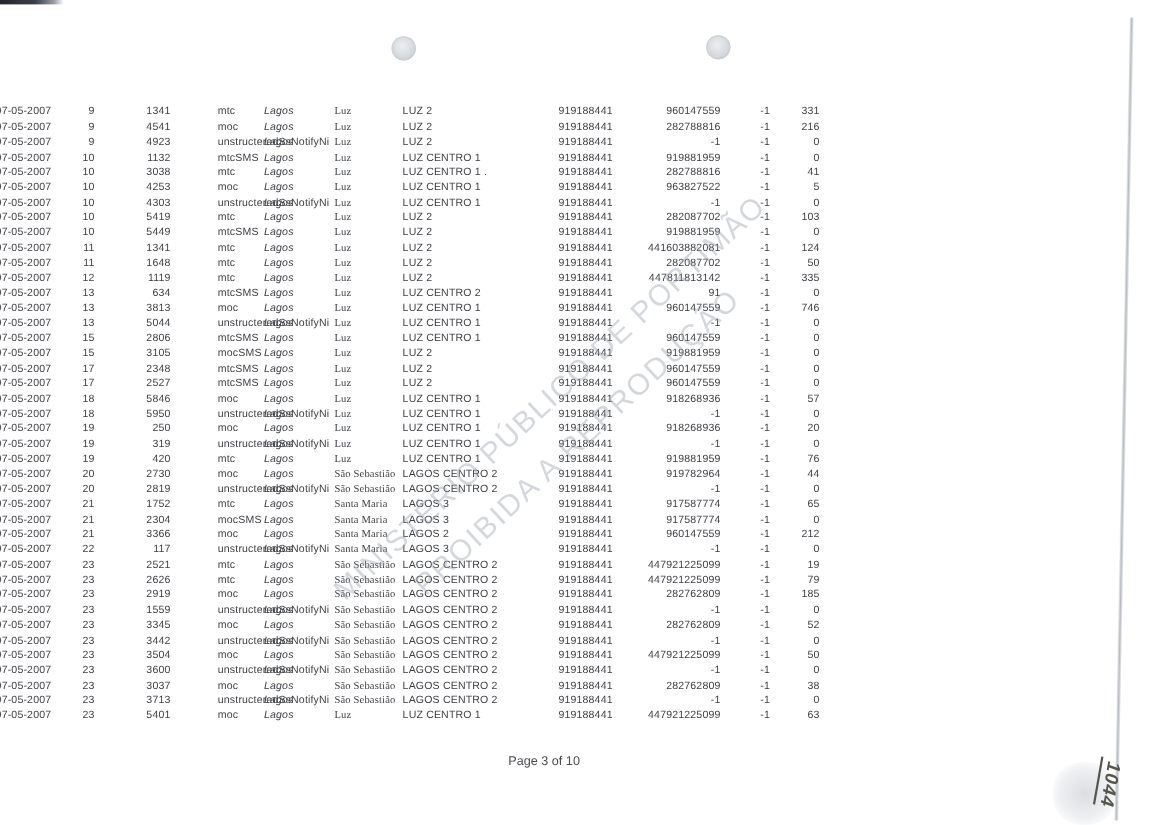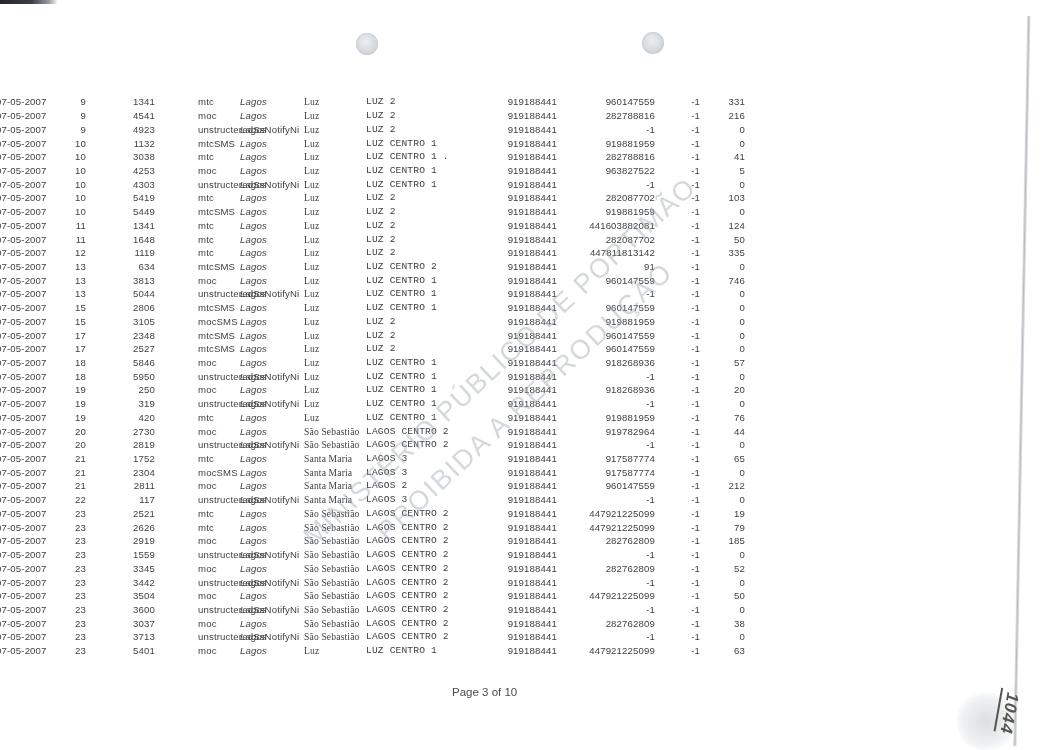--- a/index.html
+++ b/index.html
@@ -23,23 +23,23 @@
   .table { position:absolute; left:0; top:95px; width:746px; z-index:2; }
   .row { display:grid; height:13.72px; align-items:center;
     grid-template-columns:60px 26px 69px 83px 66px 62px 141px 50px 98px 45px 45px;
     font-size:9.6px; color:#3d3f43; letter-spacing:0.15px; }
   .row span { overflow:visible; white-space:nowrap; }
   .c-date { margin-left:-4px; }
   .c-hour, .c-seq, .c-anum, .c-bnum, .c-flag, .c-dur { text-align:right; }
   .c-type { padding-left:7px;margin-left:36px; }
   .c-city { padding-left:2px;font-style:italic; }
   .c-loc  { padding-left:0;font-family:Liberation Serif, serif; }
-  .c-cell { padding-left:0;font-family:Liberation Mono, monospace; }
-
-  .footer { position:absolute; left:452px; top:686px; font-size:11.5px; color:#4a4c50; z-index:2; }
+  .c-cell { padding-left:0; }
+
+  .footer { position:absolute; left:462px; top:686px; font-size:11.5px; color:#4a4c50; z-index:2; }
 
   .edge-line { position:absolute; left:1027px; top:16px; width:4px; height:730px;
     background:linear-gradient(to right,#eef0f1 0%,#b9bdc2 45%,#d9dcde 75%,rgba(255,255,255,0) 100%);
     transform:rotate(1.1deg); transform-origin:top center; }
 
   .smudge { position:absolute; left:957px; top:693px; width:58px; height:57px; border-radius:45%;
     background:radial-gradient(ellipse at center, rgba(190,196,202,0.55) 0%, rgba(205,210,215,0.35) 55%, rgba(255,255,255,0) 80%); }
 
   .folio { position:absolute; left:986px; top:702px; font-size:17px; font-weight:bold; color:#55554e;
     transform:rotate(100deg) skewX(-10deg); border-bottom:2px solid #55554e; padding:0 1px 0 1px;
@@ -446,21 +446,21 @@
       <span class="c-cell">LAGOS 3</span>
       <span class="c-anum">919188441</span>
       <span class="c-bnum">917587774</span>
       <span class="c-flag">-1</span>
       <span class="c-dur">0</span>
     </div>
 
     <div class="row">
       <span class="c-date">07-05-2007</span>
       <span class="c-hour">21</span>
-      <span class="c-seq">2811</span>
+      <span class="c-seq">3366</span>
       <span class="c-type">moc</span>
       <span class="c-city">Lagos</span>
       <span class="c-loc">Santa Maria</span>
       <span class="c-cell">LAGOS 2</span>
       <span class="c-anum">919188441</span>
       <span class="c-bnum">960147559</span>
       <span class="c-flag">-1</span>
       <span class="c-dur">212</span>
     </div>
 

